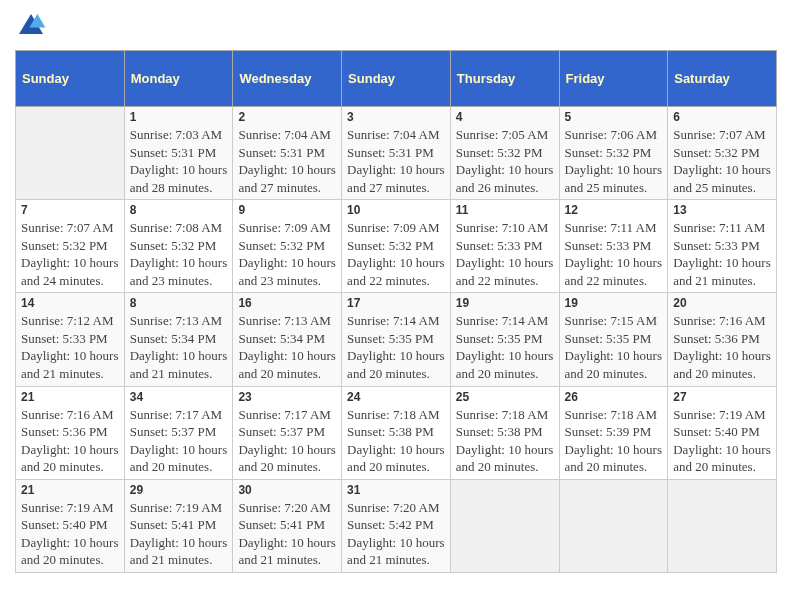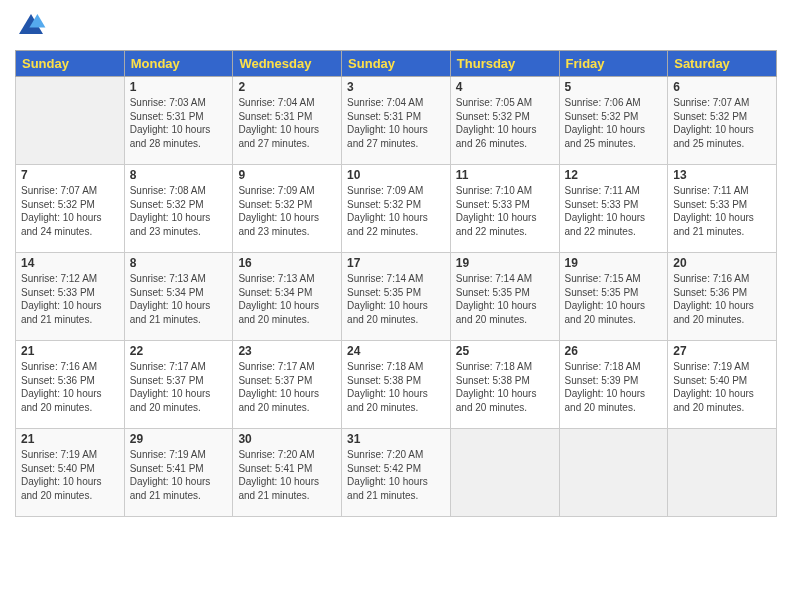--- a/index.html
+++ b/index.html
@@ -55,23 +55,23 @@
     .location {
       font-size: 16px;
       color: #555;
     }
     .calendar {
       width: 100%;
       border-collapse: collapse;
     }
     .calendar th {
       background-color: #3366cc;
-      color: #fde047;
+      color: #fef9c3;
       text-align: left;
-      padding: 5px 6px;
+      padding: 20px 6px;
       font-size: 13px;
       border: 1px solid #aaa;
     }
     .calendar td {
       vertical-align: top;
       border: 1px solid #ccc;
       padding: 3px 5px;
       width: calc(100%/7);
       height: 88px;
       font-size: 10.5px;
@@ -84,23 +84,24 @@
     .calendar tr:nth-child(even) td {
       background: #fff;
     }
     .day-num {
       font-size: 12px;
       font-weight: bold;
       display: block;
       margin-bottom: 2px;
     }
     .cell-content {
-      font-size: 10px;
+      font-size: 13px;
       line-height: 1.35;
       color: #444;
+      font-family: Liberation Serif, serif;
     }
     .empty-cell {
       background: #f0f0f0 !important;
     }
   </style>
 </head>
 <body>
 
 <div class="container">
   <div class="header-row">
@@ -219,21 +220,21 @@
             <span class="day-num">20</span>
             <div class="cell-content">Sunrise: 7:16 AM<br>Sunset: 5:36 PM<br>Daylight: 10 hours and 20 minutes.</div>
           </td>
         </tr>
         <tr>
           <td>
             <span class="day-num">21</span>
             <div class="cell-content">Sunrise: 7:16 AM<br>Sunset: 5:36 PM<br>Daylight: 10 hours and 20 minutes.</div>
           </td>
           <td>
-            <span class="day-num">22</span>
+            <span class="day-num">34</span>
             <div class="cell-content">Sunrise: 7:17 AM<br>Sunset: 5:37 PM<br>Daylight: 10 hours and 20 minutes.</div>
           </td>
           <td>
             <span class="day-num">23</span>
             <div class="cell-content">Sunrise: 7:17 AM<br>Sunset: 5:37 PM<br>Daylight: 10 hours and 20 minutes.</div>
           </td>
           <td>
             <span class="day-num">24</span>
             <div class="cell-content">Sunrise: 7:18 AM<br>Sunset: 5:38 PM<br>Daylight: 10 hours and 20 minutes.</div>
           </td>

